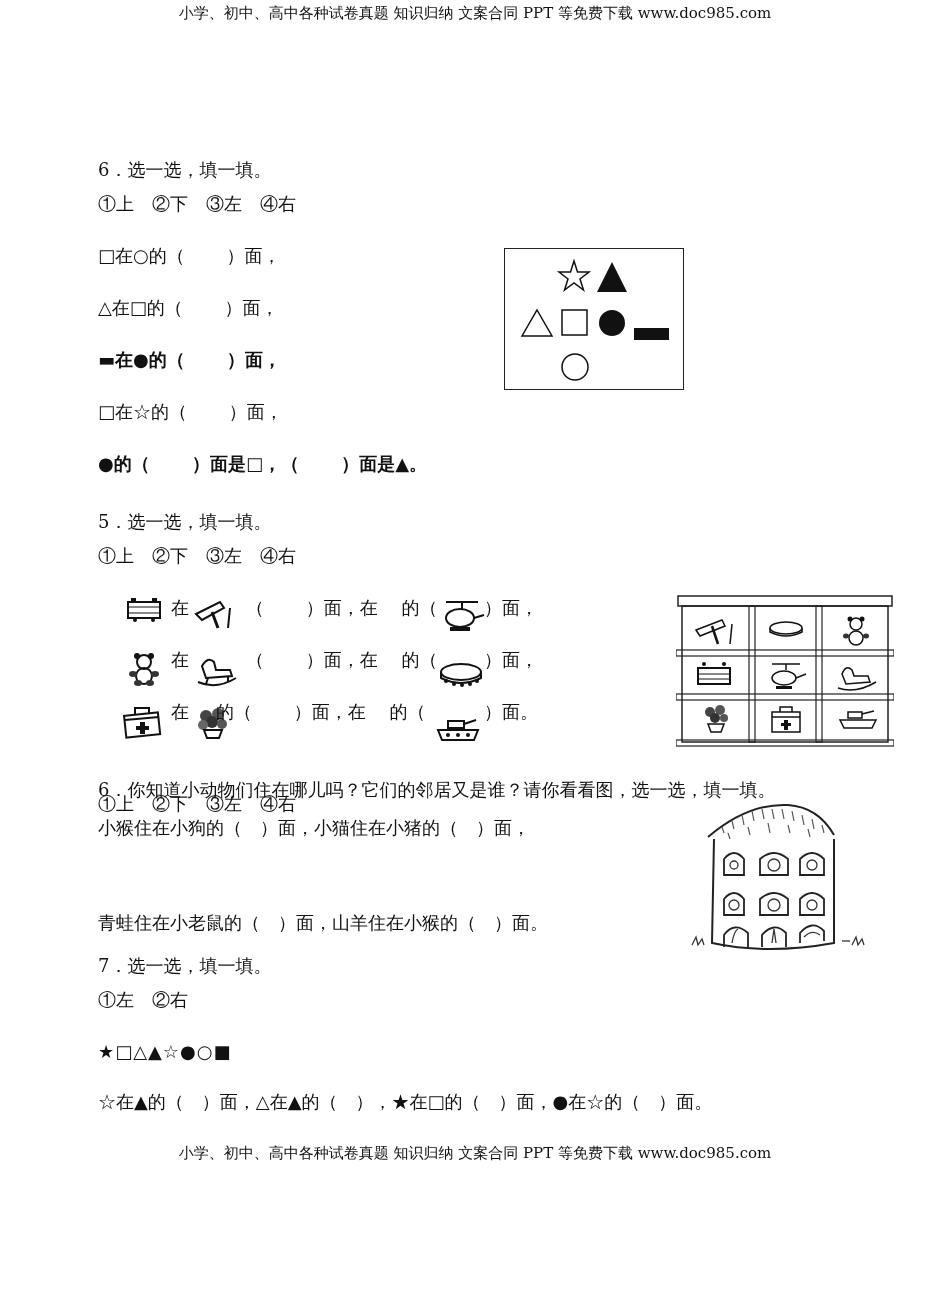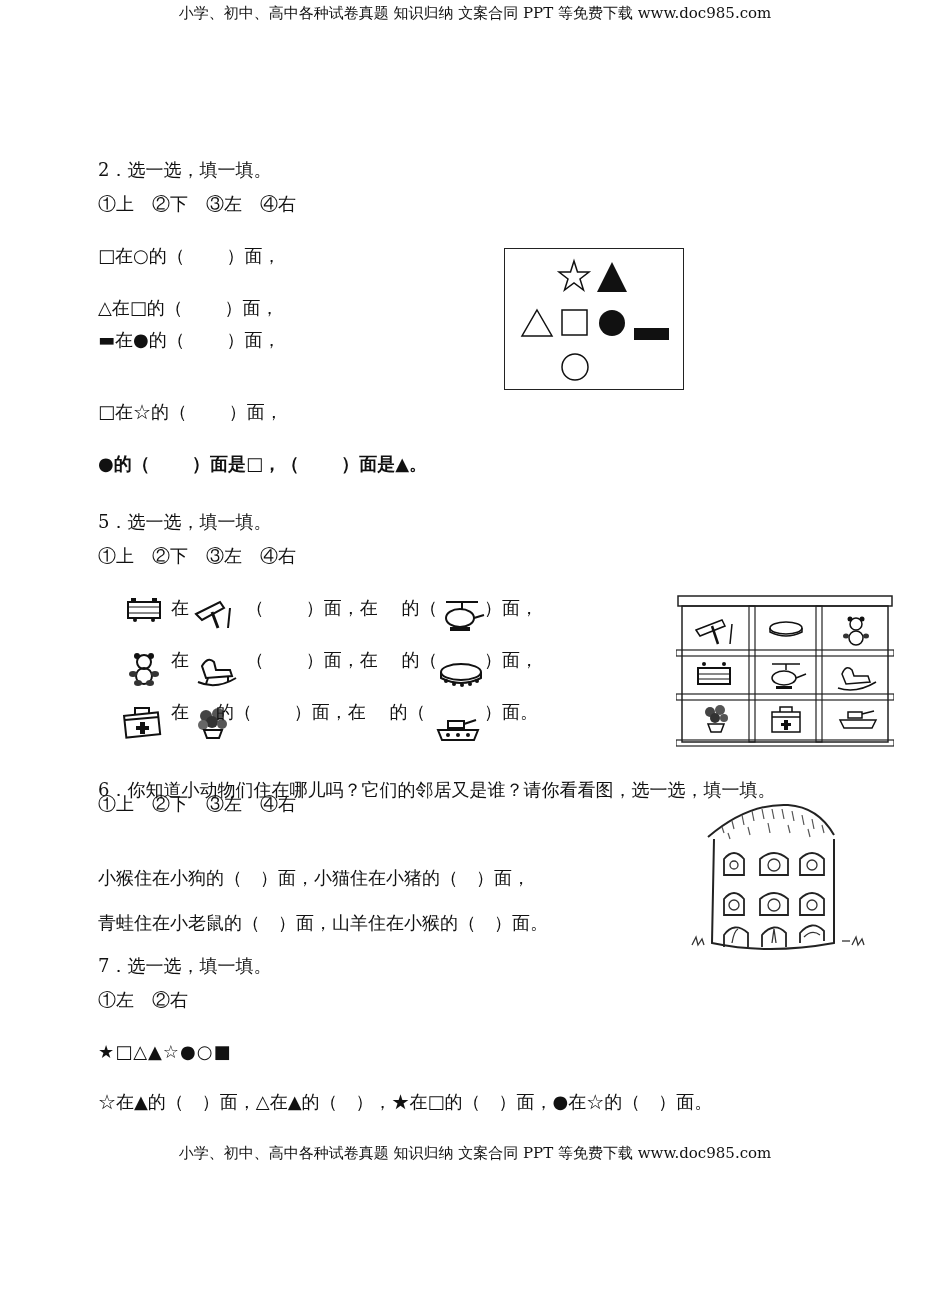--- a/index.html
+++ b/index.html
@@ -13,25 +13,25 @@
   .hdr { position: absolute; left: 0; width: 950px; text-align: center; font-size: 15px; line-height: 22px; color: #111; }
   .box4 { position: absolute; left: 504px; top: 248px; width: 180px; height: 142px; border: 1.5px solid #222; box-sizing: border-box; }
   .shelf { position: absolute; left: 676px; top: 594px; width: 218px; height: 154px; }
   .house { position: absolute; left: 688px; top: 795px; width: 180px; height: 160px; }
 </style>
 </head>
 <body>
 
 <div class="hdr" style="top:2px;">小学、初中、高中各种试卷真题 知识归纳 文案合同 PPT 等免费下载   www.doc985.com</div>
 
-<div class="line" style="top:158px;">2．选一选，填一填。</div>
+<div class="line" style="top:158px;">6．选一选，填一填。</div>
 <div class="line" style="top:192px;">①上　②下　③左　④右</div>
 <div class="line" style="top:244px;">□在○的（　　 ）面，</div>
 <div class="line" style="top:296px;">△在□的（　　 ）面，</div>
-<div class="line" style="top:328px;">▬在●的（　　 ）面，</div>
+<div class="line" style="top:348px;font-weight:bold;">▬在●的（　　 ）面，</div>
 <div class="line" style="top:400px;">□在☆的（　　 ）面，</div>
 <div class="line" style="top:452px;font-weight:bold;">●的（　　 ）面是□，（　　 ）面是▲。</div>
 
 <div class="box4">
   <svg width="180" height="142" viewBox="0 0 180 142">
 
     <polygon points="69,12 72.5,23 84,23 75,30 78.5,41 69,34 59.5,41 63,30 54,23 65.5,23" fill="none" stroke="#111" stroke-width="1.5"></polygon>
 
     <polygon points="107,13 122,43 92,43" fill="#111"></polygon>
 
@@ -213,21 +213,21 @@
     <g>
         <rect x="172" y="118" width="14" height="6" fill="none" stroke="#111" stroke-width="1.5"></rect>
         <line x1="186" y1="120" x2="198" y2="117" stroke="#111" stroke-width="1.5"></line>
         <path d="M164 126 L200 126 L196 134 L168 134 Z" fill="none" stroke="#111" stroke-width="1.5"></path>
       </g>
   </svg>
 </div>
 
 <div class="line" style="top:778px;text-align:right;">6．你知道小动物们住在哪儿吗？它们的邻居又是谁？请你看看图，选一选，填一填。</div>
 <div class="line" style="top:792px;">①上　②下　③左　④右</div>
-<div class="line" style="top:866px;">小猴住在小狗的（　）面，小猫住在小猪的（　）面，</div>
+<div class="line" style="top:816px;">小猴住在小狗的（　）面，小猫住在小猪的（　）面，</div>
 <div class="line" style="top:896px;margin-top:15px;">青蛙住在小老鼠的（　）面，山羊住在小猴的（　）面。</div>
 
 <div class="house">
   <svg width="180" height="160" viewBox="0 0 180 160">
 
     <path d="M20 42 Q60 8 100 10 Q130 12 146 40" fill="none" stroke="#222" stroke-width="2"></path>
     <g stroke="#555" stroke-width="1.2">
       <line x1="34" y1="32" x2="36" y2="38"></line>
         <line x1="44" y1="26" x2="46" y2="34"></line>
         <line x1="54" y1="20" x2="56" y2="30"></line>

